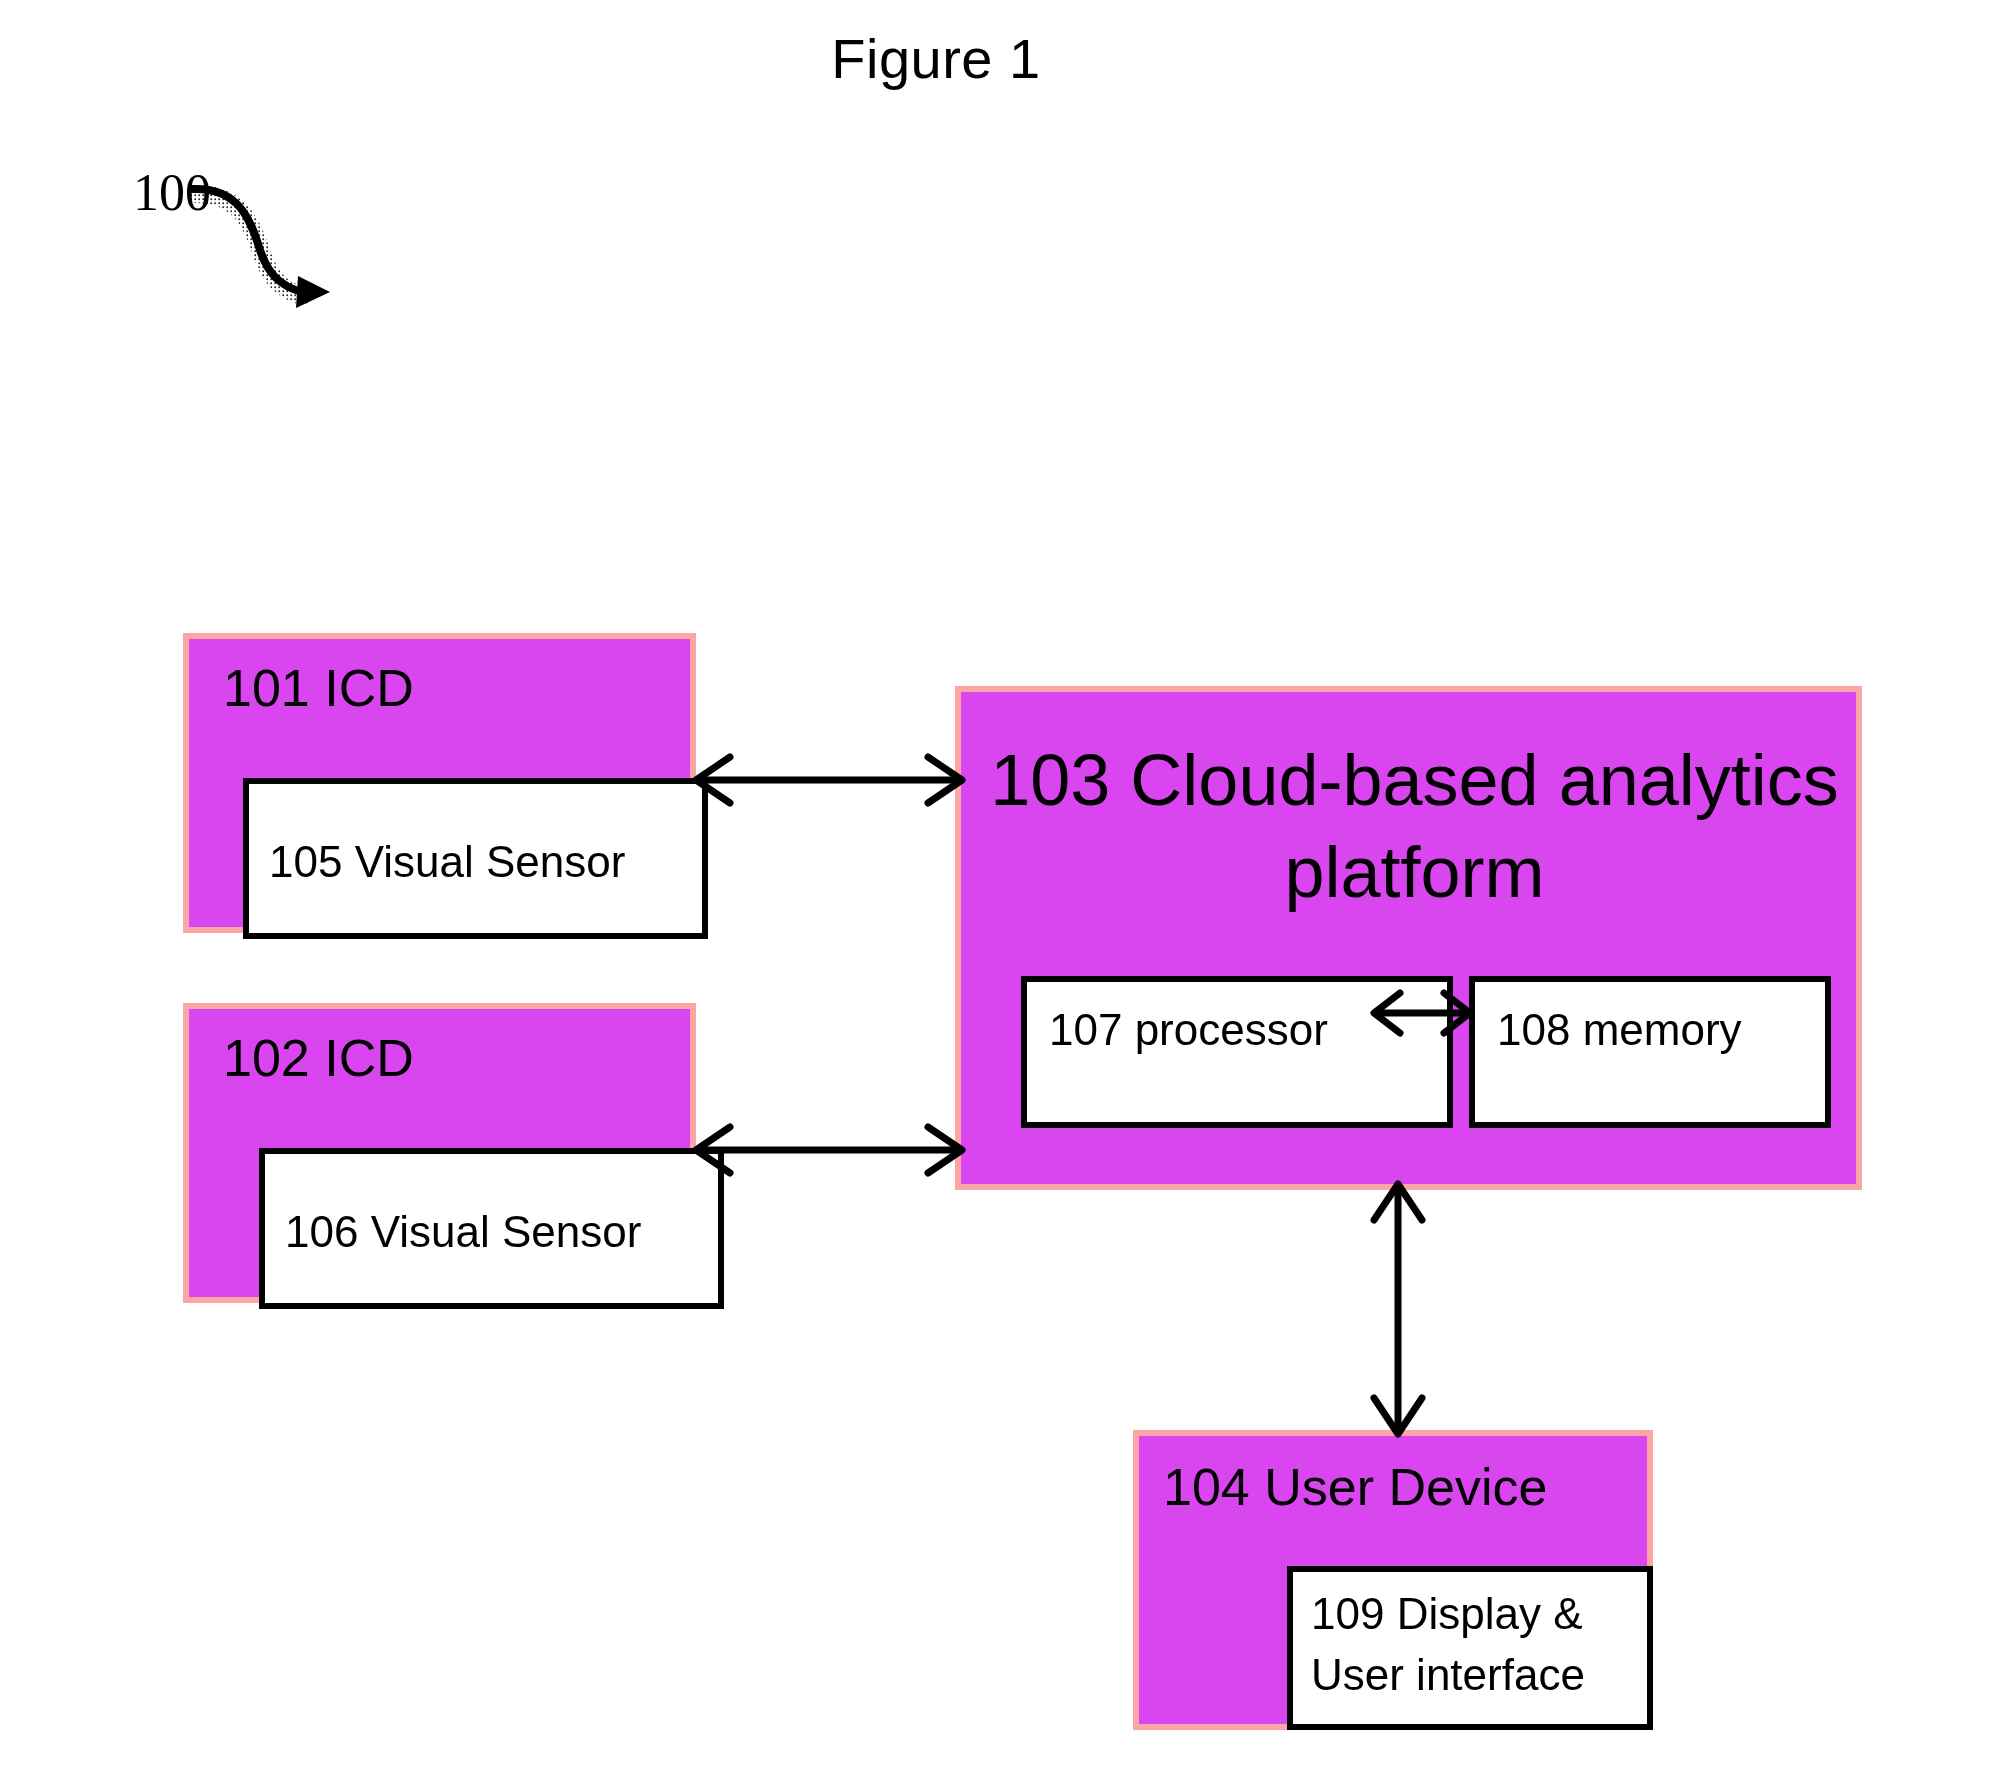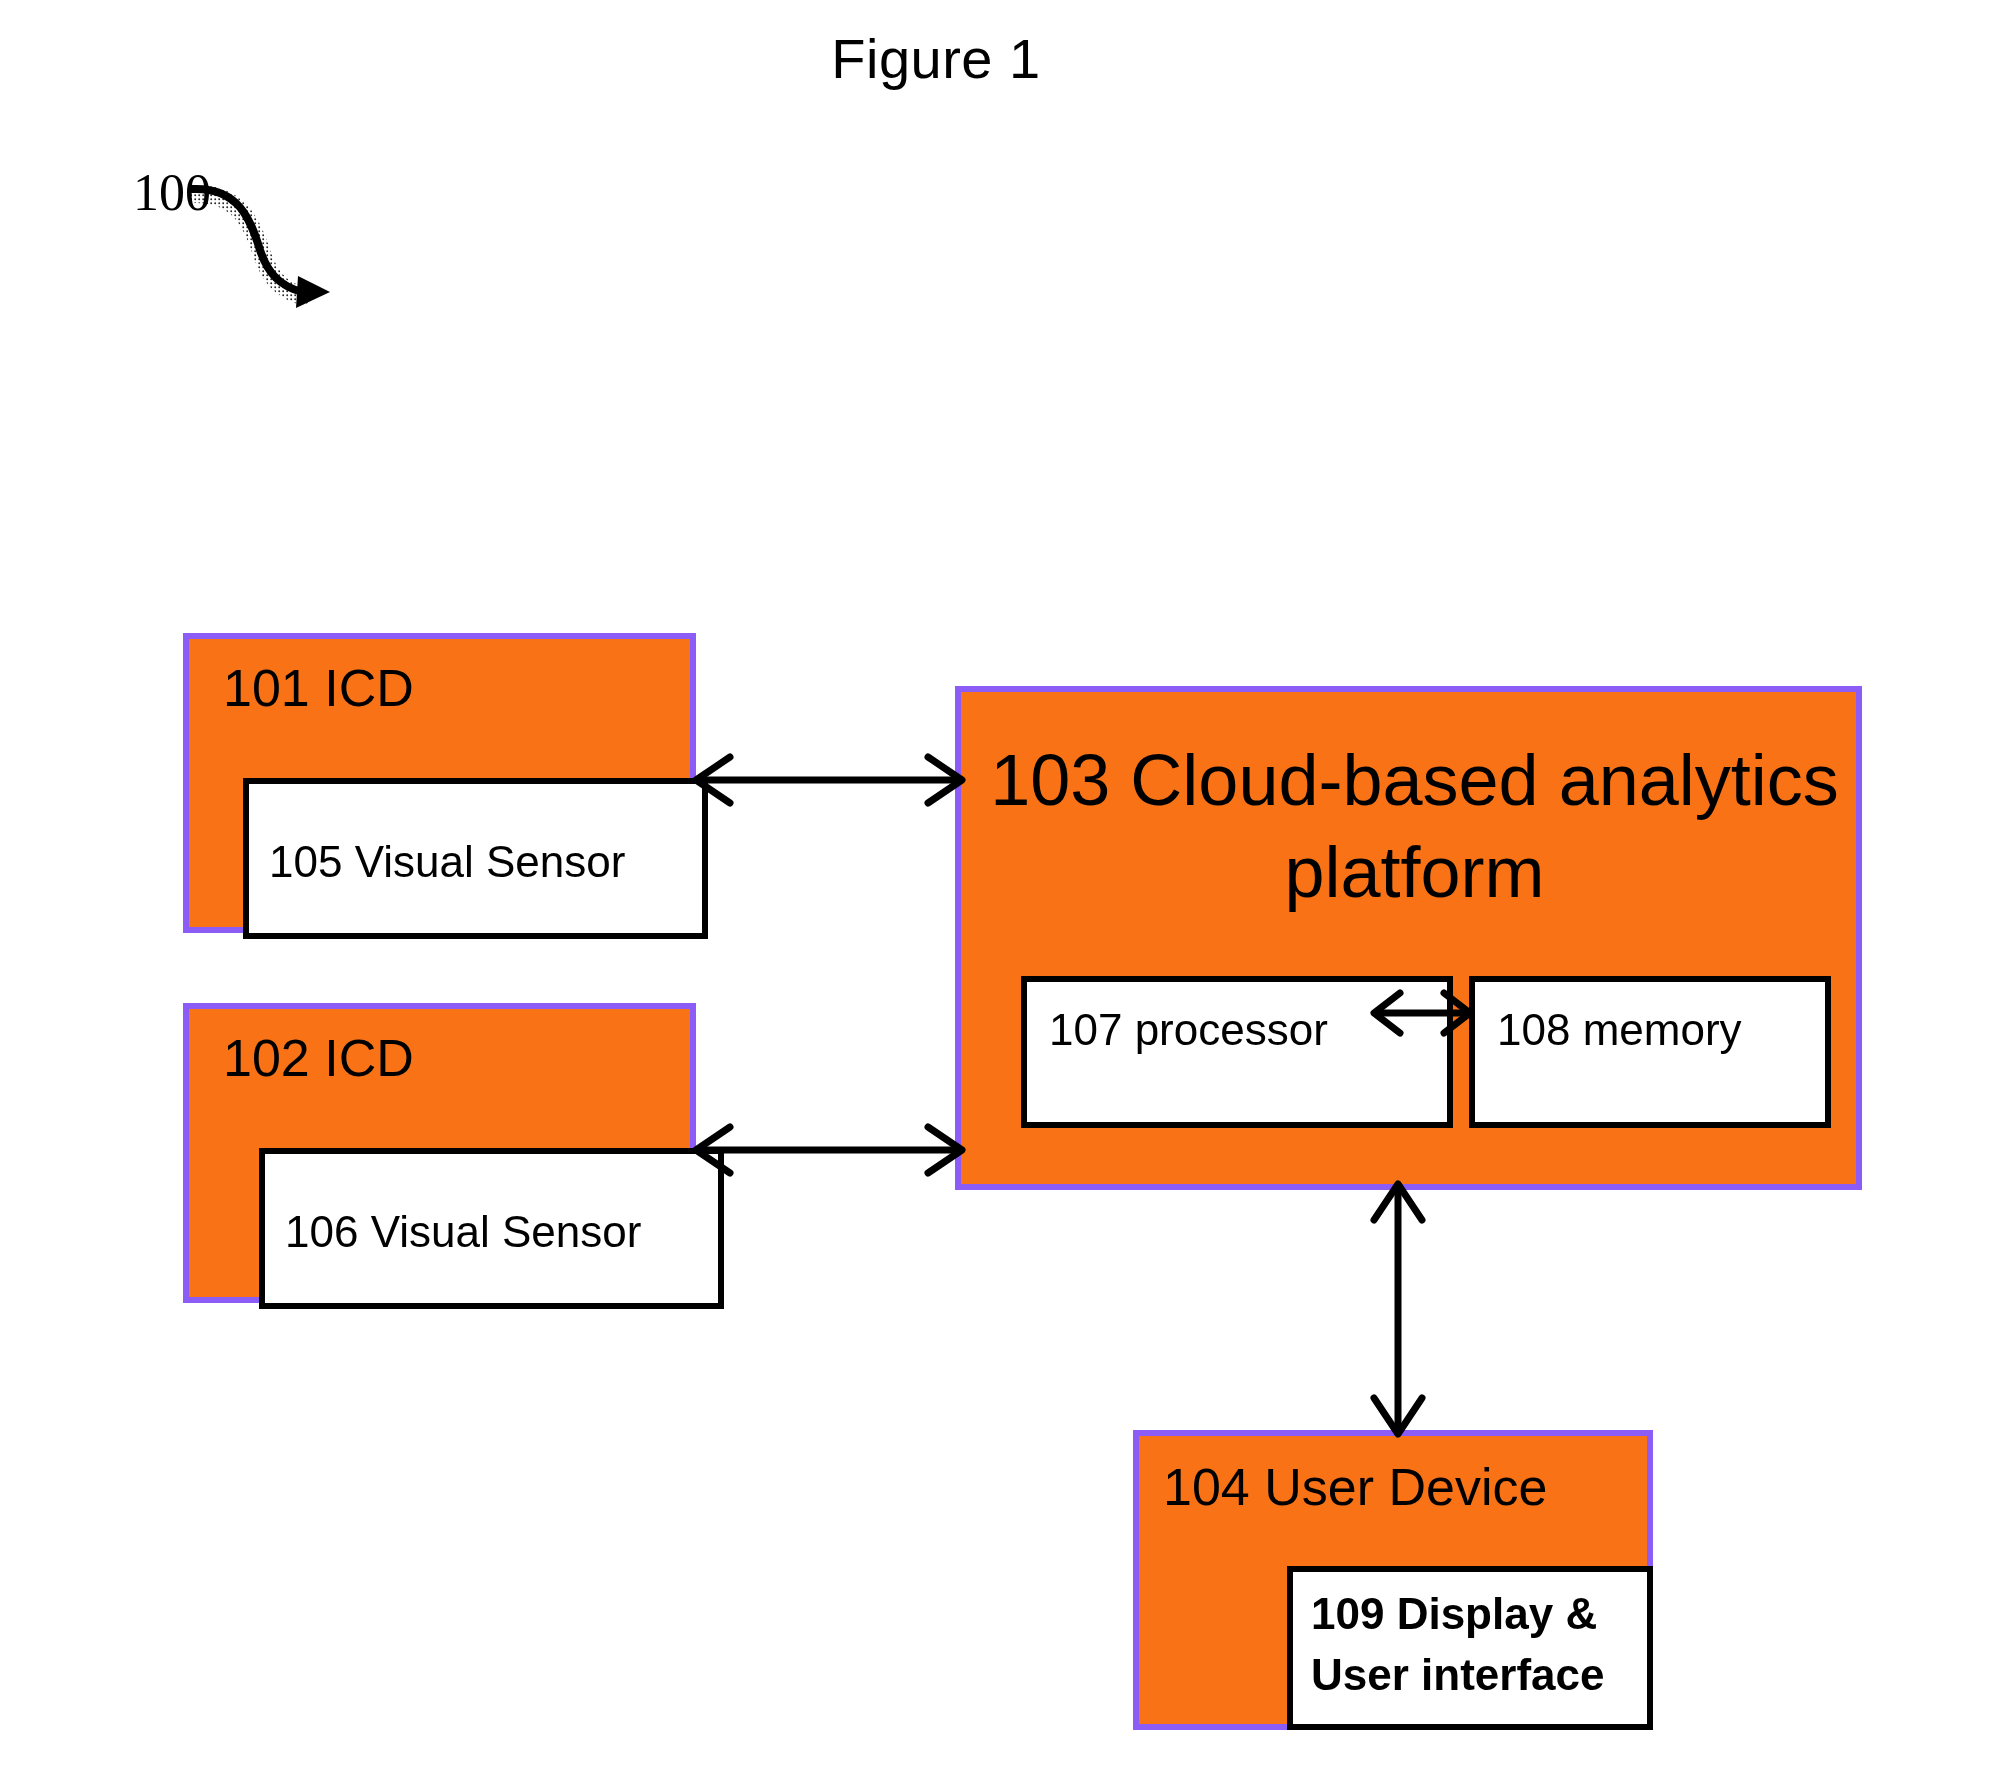--- a/index.html
+++ b/index.html
@@ -50,22 +50,22 @@
     left: 190px;
     top: 170px;
     width: 180px;
     height: 150px;
   }
 
   
   .box {
     position: absolute;
     box-sizing: border-box;
-    border: 6px solid #8b5cf6;
-    background: #f97316;
+    border: 6px solid #fca5a5;
+    background: #d946ef;
   }
   .box-inner {
     position: absolute;
     box-sizing: border-box;
     border: 6px solid #000;
     background: #fff;
   }
 
   .box-title {
     position: absolute;
@@ -134,21 +134,21 @@
   #user-104 {
     left: 1133px; top: 1430px;
     width: 520px; height: 300px;
   }
   #user-104 .box-title { left: 24px; top: 24px; }
   #ui-109 {
     left: 148px; top: 130px;
     width: 366px; height: 164px;
   }
   #ui-109 .inner-label {
-    left: 18px; top: 12px; line-height: 1.38; font-weight: bold;
+    left: 18px; top: 12px; line-height: 1.38;
   }
 
   
   .connector { position: absolute; }
   #arrow-101-103 { left: 690px; top: 735px;  width: 278px; height: 90px; }
   #arrow-102-103 { left: 690px; top: 1105px; width: 278px; height: 90px; }
   #arrow-107-108 { left: 1368px; top: 975px; width: 108px; height: 76px; }
   #arrow-103-104 { left: 1348px; top: 1178px; width: 100px; height: 262px; }
 </style>
 </head>

